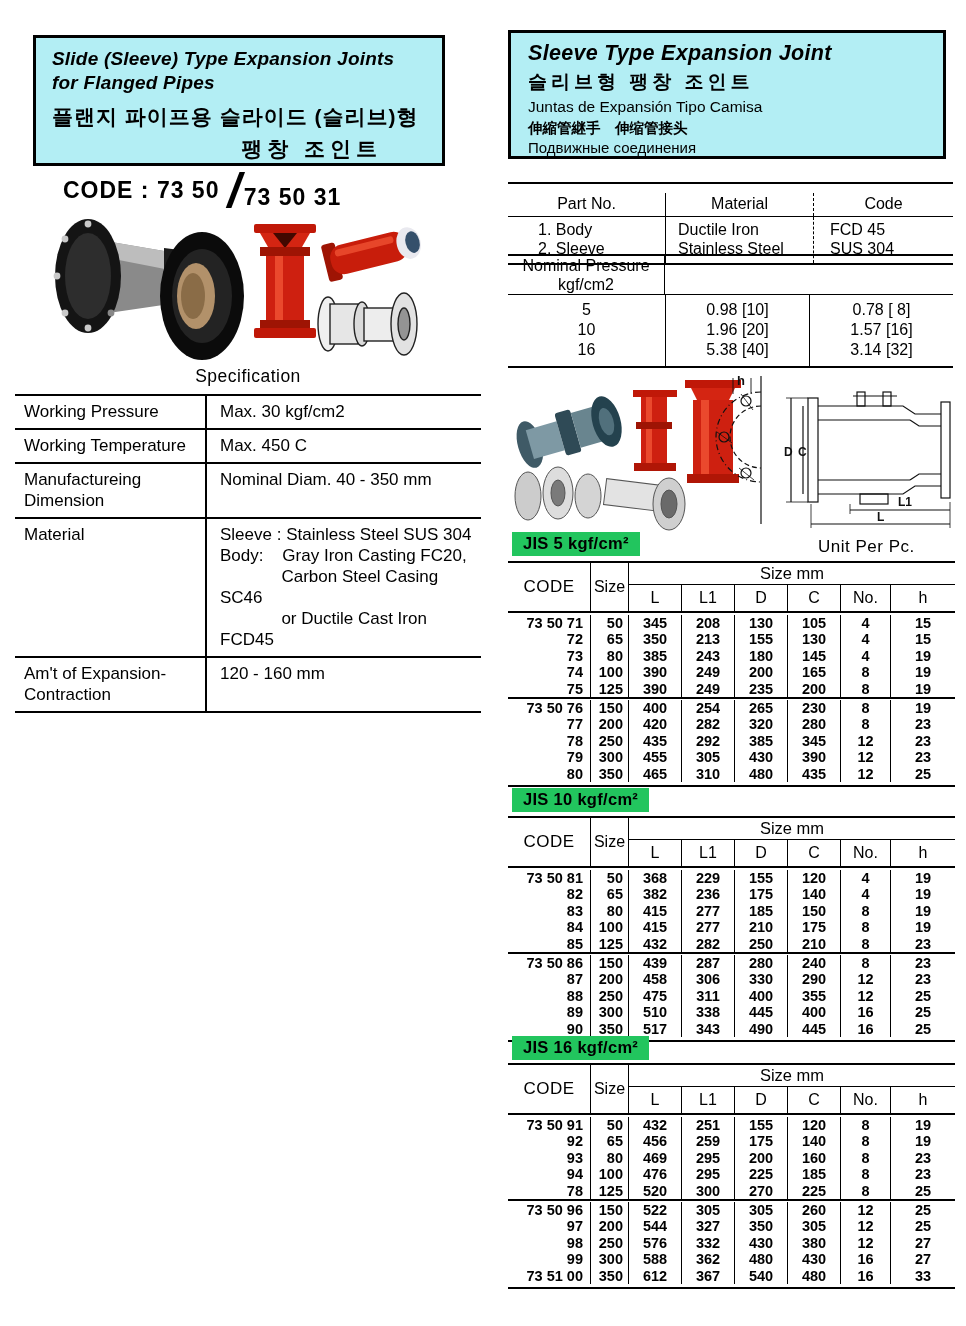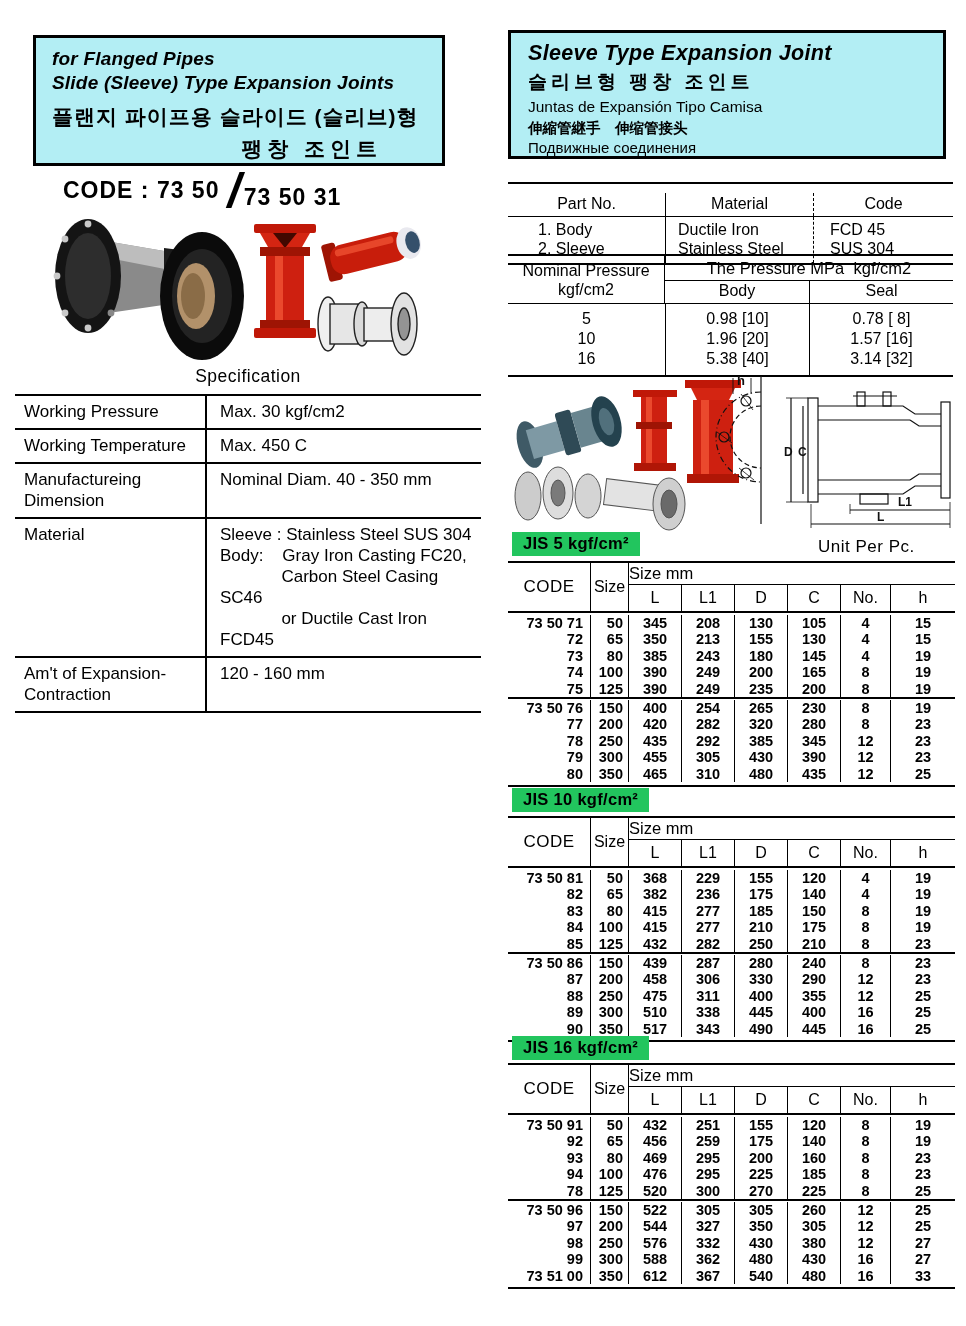--- a/index.html
+++ b/index.html
@@ -72,41 +72,41 @@
   .press-body .tcell:nth-child(n+2) { border-left:1.5px solid #000; white-space:pre; }
 
   
   .jis-badge { background:#22c55e; font-weight:800; font-size:16.5px; padding:2px 11px 3px; display:inline-block; letter-spacing:0.3px; }
   #unit-note { left:818px; top:537px; width:135px; font-size:17px; letter-spacing:0.5px; }
   .jis-table { position:absolute; left:508px; width:447px; border-top:2.5px solid #000; border-bottom:2.5px solid #000; }
   .jis-head { display:grid; grid-template-columns:82px 38px 53px 53px 53px 53px 50px 1fr;
     grid-template-rows:22px 26px; border-bottom:2px solid #000; }
   .jh-code { grid-area:1/1/3/2; display:flex; align-items:center; justify-content:center; font-size:17px; letter-spacing:0.5px; }
   .jh-size { grid-area:1/2/3/3; display:flex; align-items:center; justify-content:center; font-size:16px; border-left:1.5px solid #000; }
-  .jh-span { grid-area:1/3/2/9; text-align:left; font-size:16.5px; border-left:1.5px solid #000; border-bottom:1.5px solid #000; padding-top:1px; }
+  .jh-span { grid-area:1/3/2/9; text-align:center; font-size:16.5px; border-left:1.5px solid #000; border-bottom:1.5px solid #000; padding-top:1px; }
   .jh-sub { grid-row:2; display:flex; align-items:center; justify-content:center; font-size:16px; border-left:1.5px solid #000; }
   .jis-body .trow { grid-template-columns:82px 38px 53px 53px 53px 53px 50px 1fr; }
   .jis-body .trow:first-child { padding-top:2px; }
   .jis-body .trow:nth-child(6) { border-top:2px solid #000; padding-top:1px; }
   .jis-body .trow:last-child { padding-bottom:3px; }
   .jis-body .tcell { font-size:14.5px; font-weight:700; line-height:16.4px; text-align:center; }
   .jis-body .tcell:nth-child(1) { text-align:right; padding-right:7px; }
   .jis-body .tcell:nth-child(2) { text-align:right; padding-right:5px; }
   .jis-body .tcell:nth-child(n+2) { border-left:1.5px solid #000; }
 
   svg text { font-family:"Liberation Sans","DejaVu Sans",sans-serif; }
 </style>
 </head>
 <body>
 
 <div id="page">
 
   <div class="abs title-box" id="title-box-left">
+    <div class="lt-en">Slide (Sleeve) Type Expansion Joints</div>
     <div class="lt-en">for Flanged Pipes</div>
-    <div class="lt-en">Slide (Sleeve) Type Expansion Joints</div>
     <div class="lt-ko1">플랜지 파이프용 슬라이드 (슬리브)형</div>
     <div class="lt-ko2">팽창 조인트</div>
   </div>
 
   <div class="abs" id="code-row">
     <span class="code-main">CODE : 73 50</span>
     <span class="code-slash">/</span>
     <span class="code-suffix">73 50 31</span>
   </div>
 
@@ -206,27 +206,20 @@
 Stainless Steel</div>
       <div class="tcell">FCD 45
 SUS 304</div>
     </div>
   </div>
 
   <div class="abs" id="press-table">
     <div class="press-head">
       <div class="ph-col1">Nominal Pressure
 kgf/cm2</div>
-      <div>
-        <div class="ph-span">The Pressure MPa  kgf/cm2</div>
-        <div class="ph-sub">
-          <div class="hcell">Body</div>
-          <div class="hcell">Seal</div>
-        </div>
-      </div>
     </div>
     <div class="press-body">
         <div class="trow">
           <div class="tcell">5</div>
           <div class="tcell">0.98 [10]</div>
           <div class="tcell">0.78 [ 8]</div>
         </div>
         <div class="trow">
           <div class="tcell">10</div>
           <div class="tcell">1.96 [20]</div>

